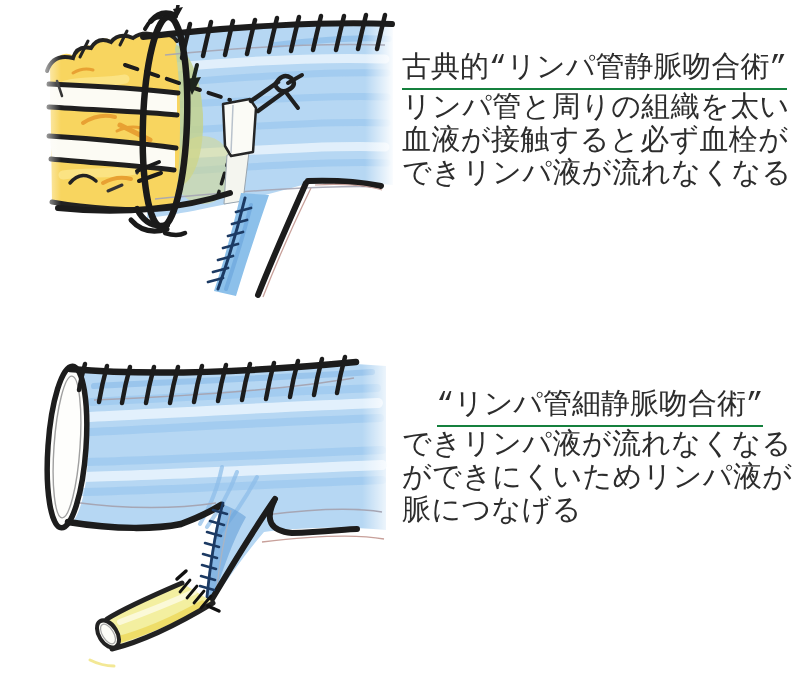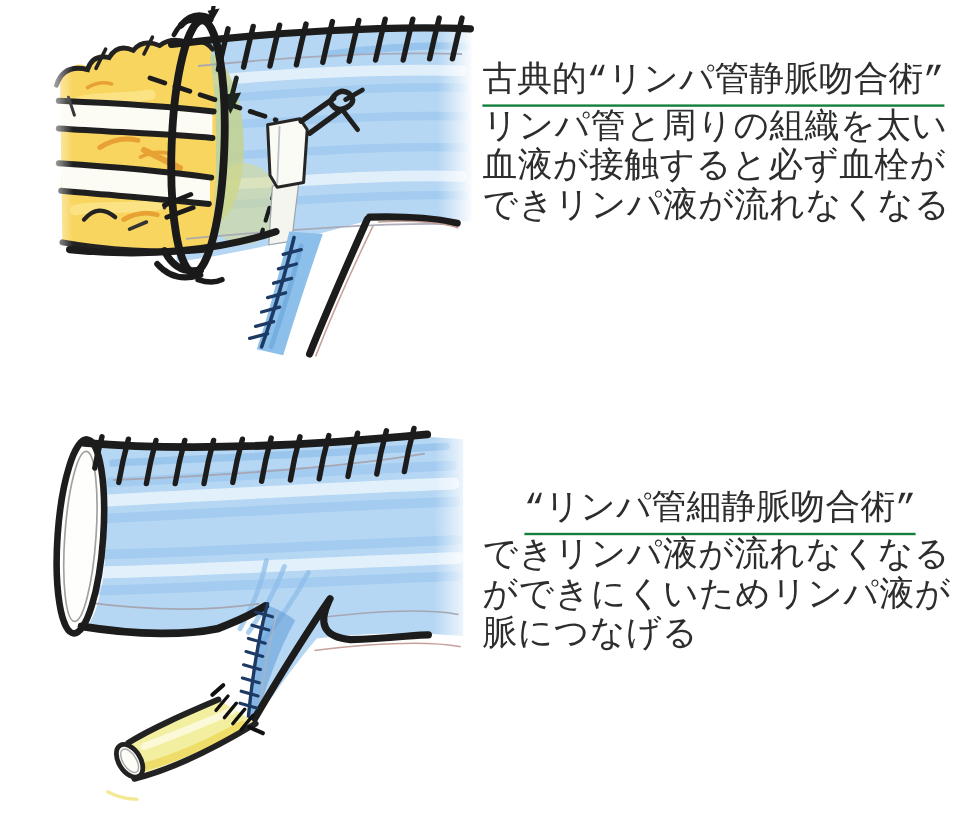--- a/index.html
+++ b/index.html
@@ -9,21 +9,21 @@
     font-family:"Liberation Sans", sans-serif;
   }
   .fig{position:absolute;}
   .fig1{left:25px;top:5px;}
   .fig2{left:32px;top:352px;}
   .caption{position:absolute;color:#2d2d2d;}
   .cap1{left:402px;top:49px;width:396px;}
   .cap2{left:402px;top:386px;width:396px;}
   .cap-title{font-size:29px;font-weight:400;margin:0;line-height:34px;white-space:nowrap;}
   .cap-title .u{border-bottom:2px solid #15803d;padding-bottom:2px;display:inline-block;font-family:Liberation Mono, monospace;}
-  .cap2 .cap-title{text-align:center;margin-top:20px;}
+  .cap2 .cap-title{text-align:center;}
   .cap-body{font-size:29px;line-height:33px;letter-spacing:0.4px;}
   .cap-body .line{white-space:nowrap;}
   svg *{vector-effect:none;}
 </style>
 </head>
 <body>
 
 <svg class="fig fig1" width="375" height="300" viewBox="0 0 375 300">
   <defs>
     <linearGradient id="fadeR1" x1="0" y1="0" x2="1" y2="0">

